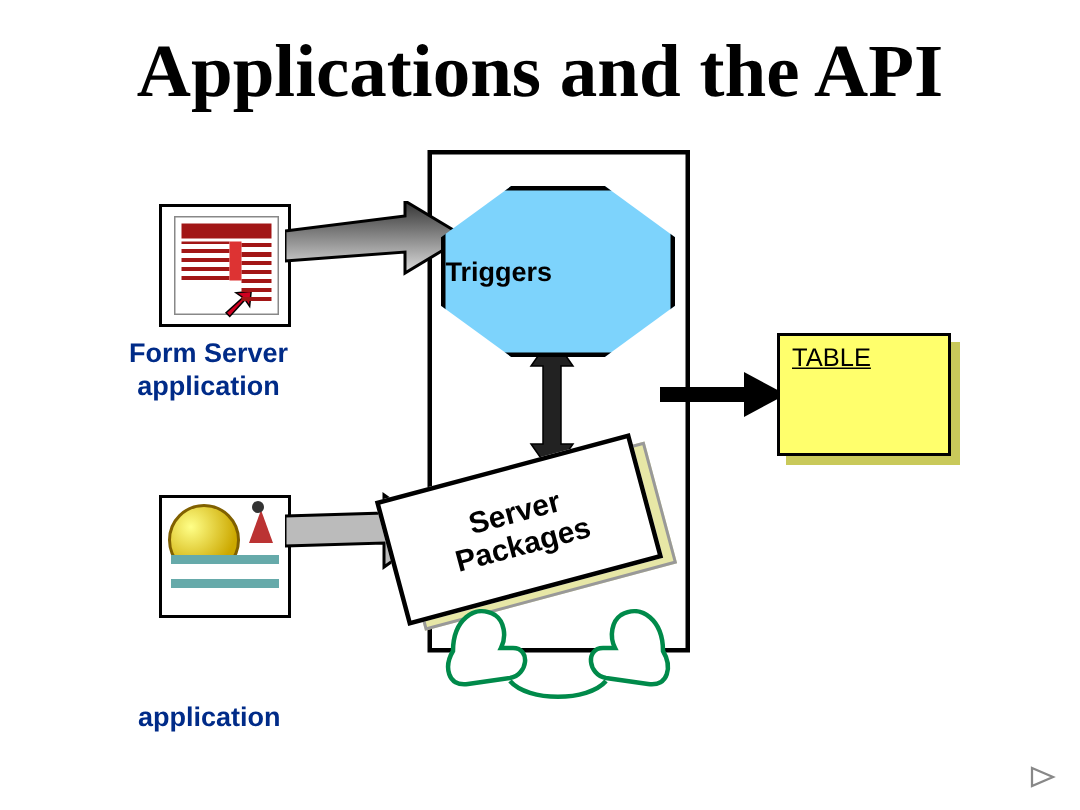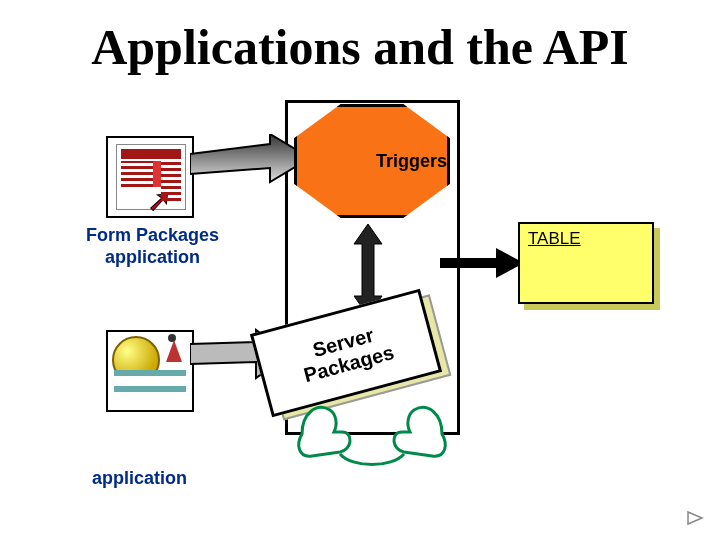--- a/index.html
+++ b/index.html
@@ -24,33 +24,33 @@
   .ws-globe{position:absolute;top:4px;left:4px;width:44px;height:44px;border-radius:50%;
     background:radial-gradient(circle at 30% 30%,#ffff88,#cca800 70%);border:2px solid #806000}
   .ws-strip{position:absolute;left:6px;right:6px;top:38px;height:22px;
     background:linear-gradient(0deg,#6aa 0 6px,#fff 6px 16px,#6aa 16px 22px)}
   .ws-person{position:absolute;right:10px;top:8px;width:0;height:0;
     border-left:8px solid transparent;border-right:8px solid transparent;border-bottom:22px solid #b33;}
   .ws-head{position:absolute;right:16px;top:2px;width:8px;height:8px;border-radius:50%;background:#333}
   
   .mid-frame{position:absolute;top:100px;left:285px;width:175px;height:335px;border:3px solid #000;box-sizing:border-box}
   
-  .octagon{position:absolute;top:104px;left:294px;width:150px;height:108px;background:#f97316;border:3px solid #000;
-    clip-path:polygon(30% 0,70% 0,100% 30%,100% 70%,70% 100%,30% 100%,0 70%,0 30%);display:flex;align-items:center;justify-content:flex-end}
+  .octagon{position:absolute;top:124px;left:294px;width:150px;height:108px;background:#7dd3fc;border:3px solid #000;
+    clip-path:polygon(30% 0,70% 0,100% 30%,100% 70%,70% 100%,30% 100%,0 70%,0 30%);display:flex;align-items:center;justify-content:flex-start}
   .octalabel{font-family:Verdana,sans-serif;font-weight:bold;font-size:18px}
   
   .placard-wrap{position:absolute;top:310px;left:258px;transform:rotate(-15deg)}
   .placard-shadow{position:absolute;top:8px;left:10px;width:170px;height:80px;background:#e7e7a6;border:2px solid #999}
   .placard{position:relative;width:170px;height:80px;background:#fff;border:3px solid #000;display:flex;flex-direction:column;align-items:center;justify-content:center}
   .placard span{font-family:Verdana,sans-serif;font-weight:bold;font-size:20px;line-height:1.1}
   
   .hands{position:absolute;top:380px;left:292px;width:160px;height:90px}
   .hands svg{width:100%;height:100%}
   
-  .table-card{position:absolute;top:222px;left:518px;width:136px;height:82px;background:#ffff6c;border:2px solid #000;box-shadow:6px 6px 0 #c9c95a;
+  .table-card{position:absolute;top:222px;left:518px;width:116px;height:82px;background:#ffff6c;border:2px solid #000;box-shadow:6px 6px 0 #c9c95a;
     font-family:Verdana,sans-serif;font-size:17px;padding:4px 8px;box-sizing:border-box;line-height:1.25}
   .table-card .th{text-decoration:underline}
   
   .arrow{position:absolute}
   
   .nav{position:absolute;right:16px;bottom:14px;width:18px;height:16px}
   .nav svg{width:100%;height:100%}
 </style>
 </head>
 <body>
@@ -59,21 +59,21 @@
 
 <div class="fb-box">
   <div class="fb-inner">
     <div class="fb-top"></div>
     <div class="fb-body">
         <span class="fb-arrow">➚</span>
       </div>
   </div>
 </div>
 <div class="caption cap1">
-  <span>Form Packages</span><br>
+  <span>Form Server</span><br>
   <span>application</span>
 </div>
 
 <div class="ws-box">
   <div class="ws-globe"></div>
   <div class="ws-strip"></div>
   <div class="ws-person"></div>
     <div class="ws-head"></div>
 </div>
 <div class="caption cap2">

